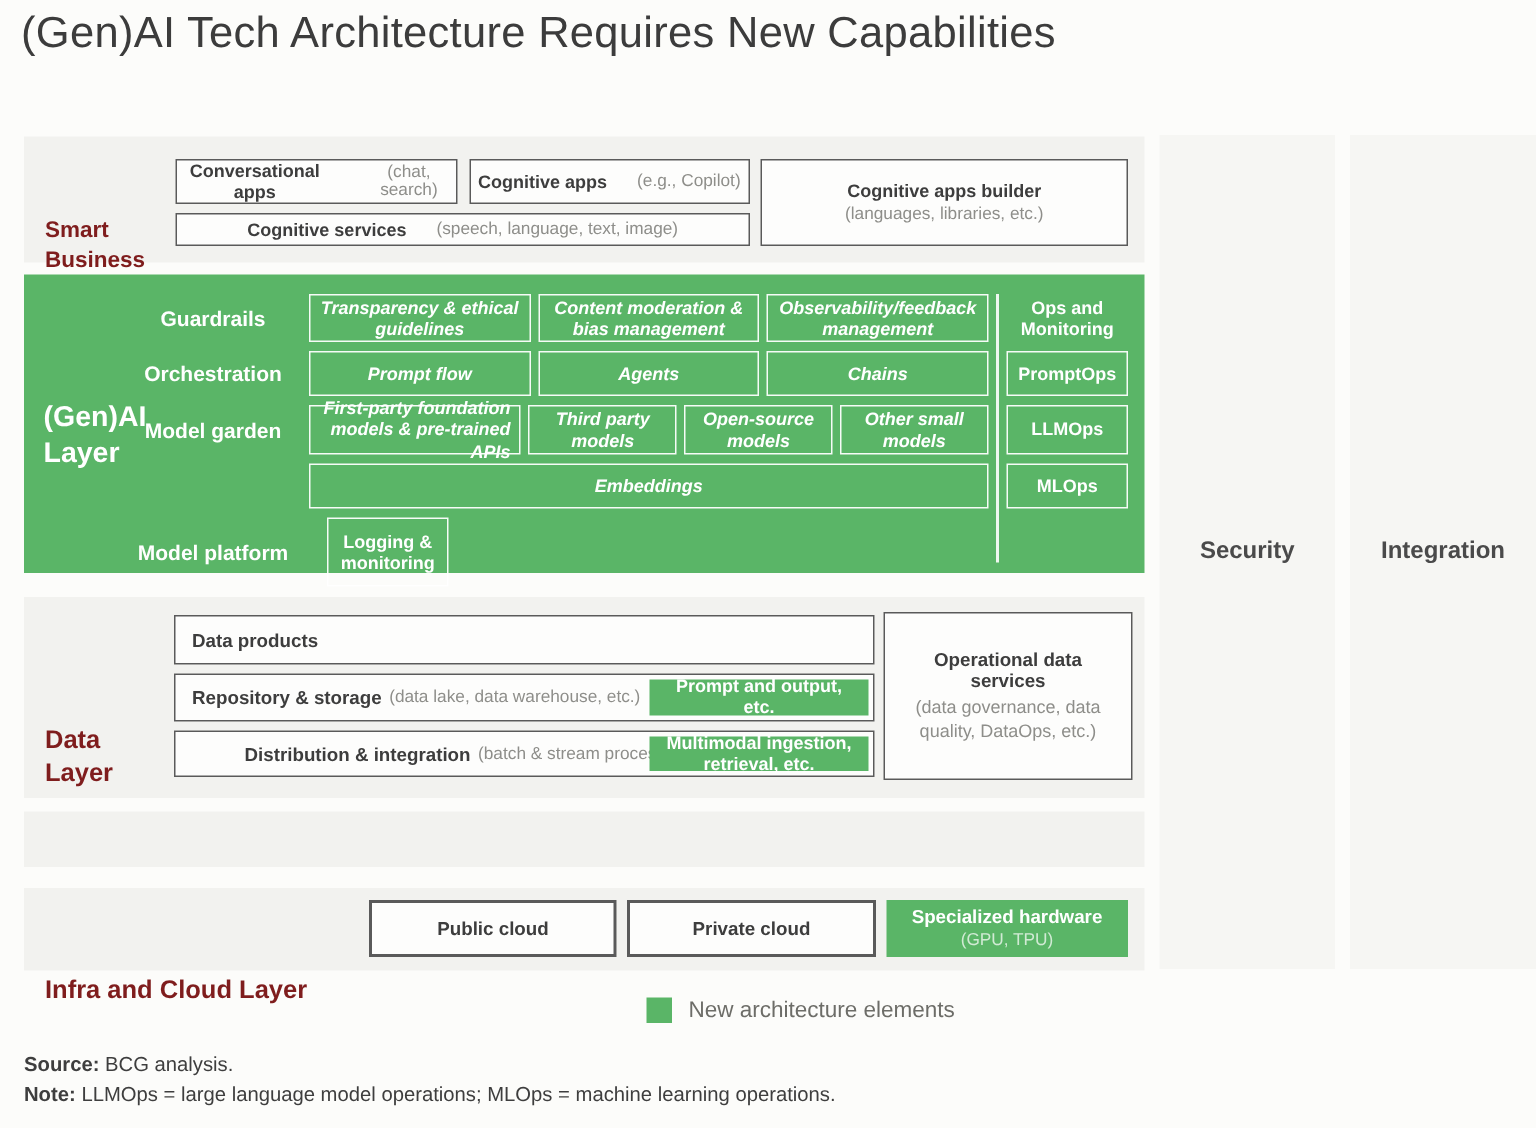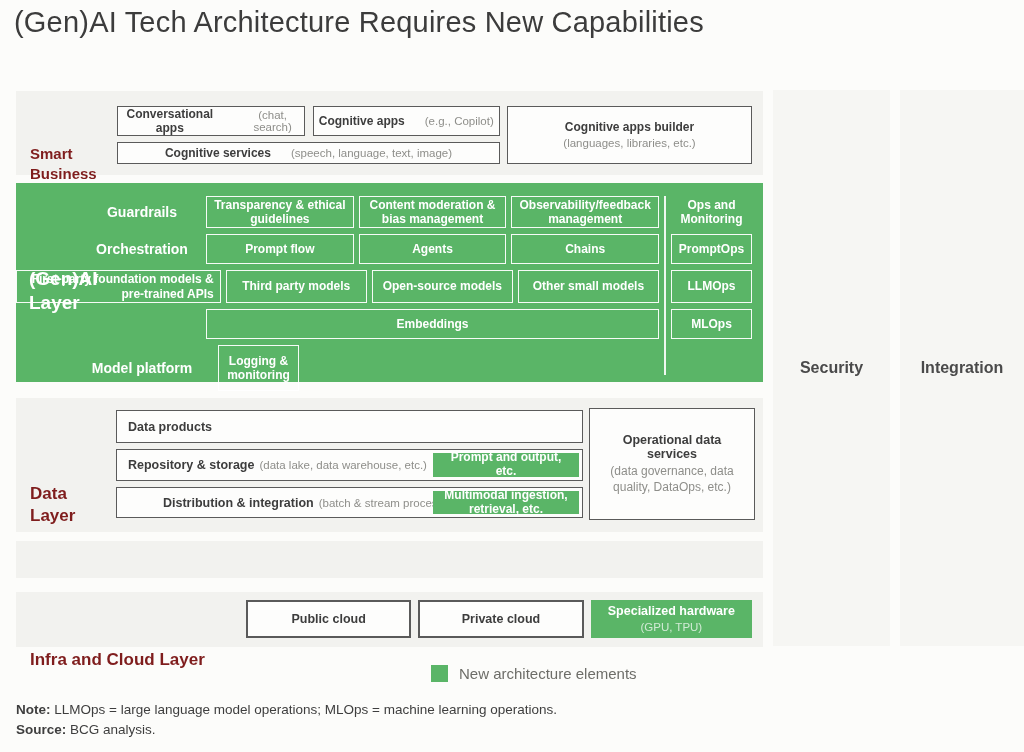--- a/index.html
+++ b/index.html
@@ -51,21 +51,21 @@
     position:absolute; left:13px; top:84px; width:95px;
     color:#fff; font-weight:bold; font-size:19px; line-height:1.25;
   }
   .g-row { display:flex; align-items:stretch; padding-right:11px; margin-bottom:6px; }
   .r0 { height:32px; } .r1 { height:30px; } .r2 { height:33px; } .r3 { height:30px; } .r4 { height:46px; }
   .g-rowlabel {
     flex:0 0 190px; padding-left:62px; box-sizing:border-box;
     display:flex; align-items:center; justify-content:center;
     color:#fff; font-weight:bold; font-size:14px; text-align:center;
   }
-  .g-main { flex:1 1 auto; display:flex; gap:5px; min-width:0; }
+  .g-main { flex:1 1 auto; display:flex; gap:5px; min-width:0;font-style:italic; }
   .gbox {
     flex:1; border:1.5px solid rgba(255,255,255,.95);
     display:flex; align-items:center; justify-content:center;
     text-align:center; color:#fff; font-weight:bold; font-size:12px;
     line-height:1.2; padding:1px 6px; box-sizing:border-box;
   }
   .gbox.wide { flex:1.5;text-align:right; }
   .gbox.hosting { flex:1.17; }
   .g-ops {
     flex:0 0 81px; margin-left:12px;
@@ -180,20 +180,21 @@
       <div class="g-rowlabel">Orchestration</div>
       <div class="g-main">
         <div class="gbox">Prompt flow</div>
         <div class="gbox">Agents</div>
         <div class="gbox">Chains</div>
       </div>
       <div class="g-ops boxed">PromptOps</div>
     </div>
 
     <div class="g-row r2">
+      <div class="g-rowlabel">Model garden</div>
       <div class="g-main">
         <div class="gbox wide">First-party foundation models &amp; pre-trained APIs</div>
         <div class="gbox">Third party models</div>
         <div class="gbox">Open-source models</div>
         <div class="gbox">Other small models</div>
       </div>
       <div class="g-ops boxed">LLMOps</div>
     </div>
 
     <div class="g-row r3">
@@ -248,17 +249,17 @@
       </div>
     </div>
   </div>
 
   <div class="legend">
     <span class="legend-swatch"></span>
     <span>New architecture elements</span>
   </div>
 
   <div class="footer">
+    <div><span class="b">Source:</span><span> BCG analysis.</span></div>
     <div><span class="b">Note:</span><span> LLMOps = large language model operations; MLOps = machine learning operations.</span></div>
-    <div><span class="b">Source:</span><span> BCG analysis.</span></div>
   </div>
 
 </div>
 
 </body></html>

